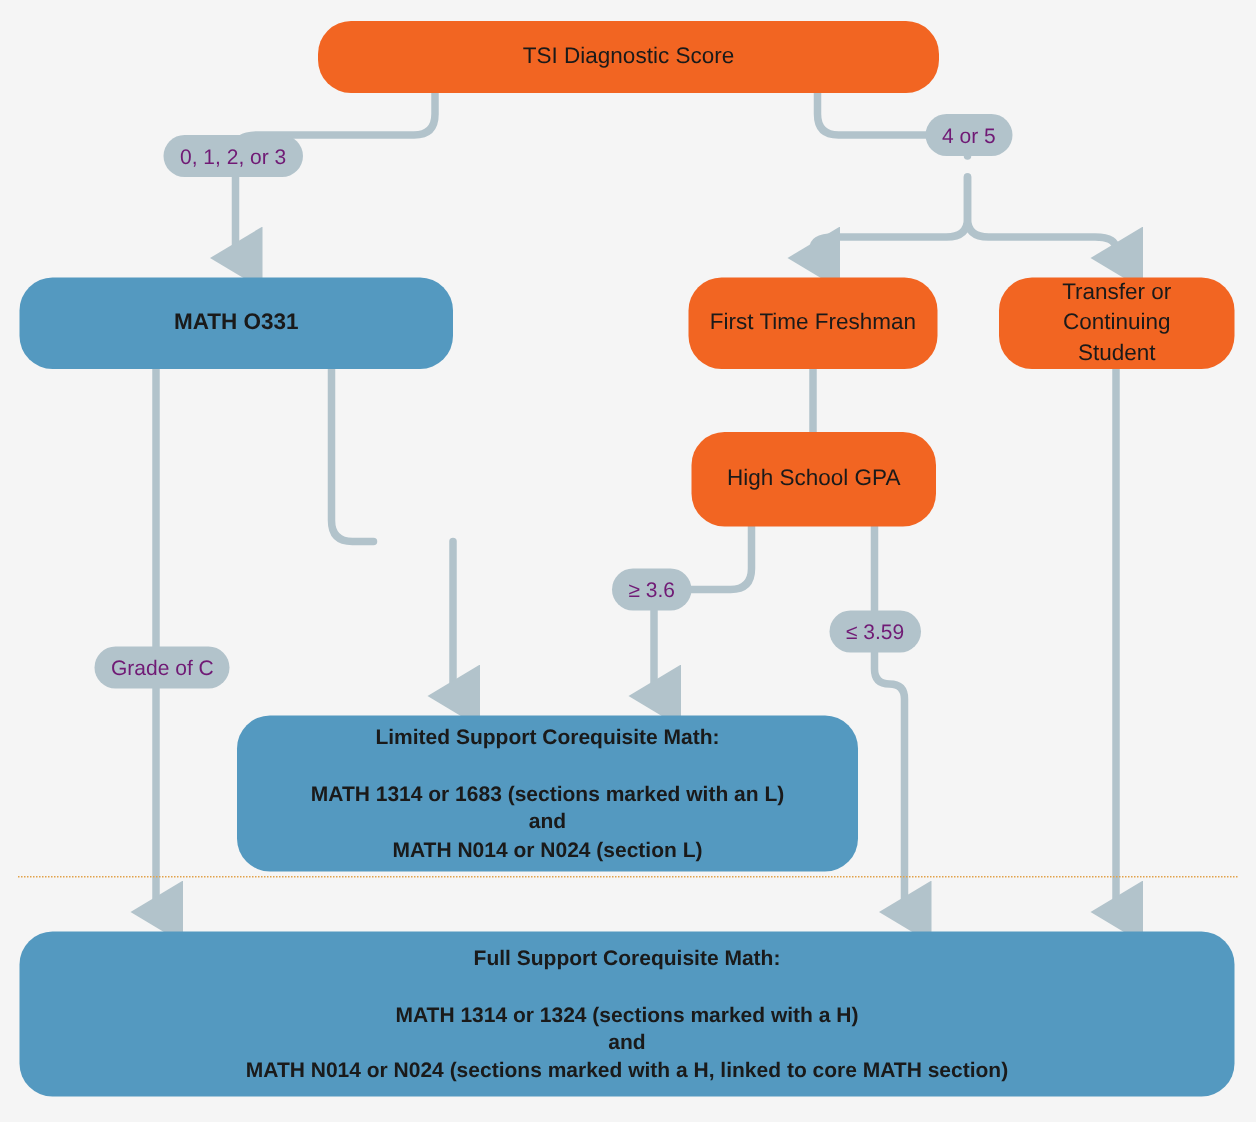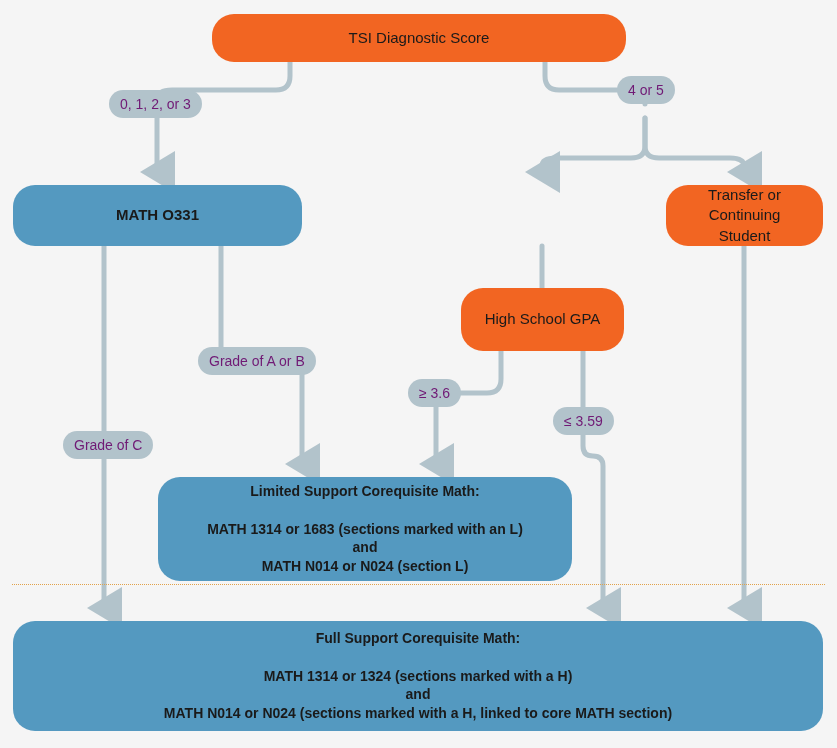--- a/index.html
+++ b/index.html
@@ -118,20 +118,23 @@
   </svg>
 
   <div class="node orange" style="left:212px;top:14px;width:414px;height:48px;font-size:15px;">
     <span class="inner">TSI Diagnostic Score</span>
   </div>
 
   <div class="node blue" style="left:13px;top:185px;width:289px;height:61px;font-size:15px;">
     <span class="inner">MATH O331</span>
   </div>
 
+  <div class="node orange" style="left:459px;top:185px;width:166px;height:61px;font-size:15px;">
+    <span class="inner">First Time Freshman</span>
+  </div>
 
   <div class="node orange" style="left:461px;top:288px;width:163px;height:63px;font-size:15px;">
     <span class="inner">High School GPA</span>
   </div>
 
   <div class="node orange" style="left:666px;top:185px;width:157px;height:61px;font-size:15px;">
     <span class="inner">Transfer or Continuing
 Student</span>
   </div>
 
@@ -152,23 +155,20 @@
   </div>
 
   <div class="edge-label" style="left:109px;top:90px;">
     <span>0, 1, 2, or 3</span>
   </div>
 
   <div class="edge-label" style="left:617px;top:76px;">
     <span>4 or 5</span>
   </div>
 
-  <div class="edge-label" style="left:198px;top:347px;">
-    <span>Grade of A or B</span>
-  </div>
 
   <div class="edge-label" style="left:63px;top:431px;text-align:right;">
     <span>Grade of C</span>
   </div>
 
   <div class="edge-label" style="left:408px;top:379px;justify-content:center;">
     <span>≥ 3.6</span>
   </div>
 
   <div class="edge-label" style="left:553px;top:407px;">

